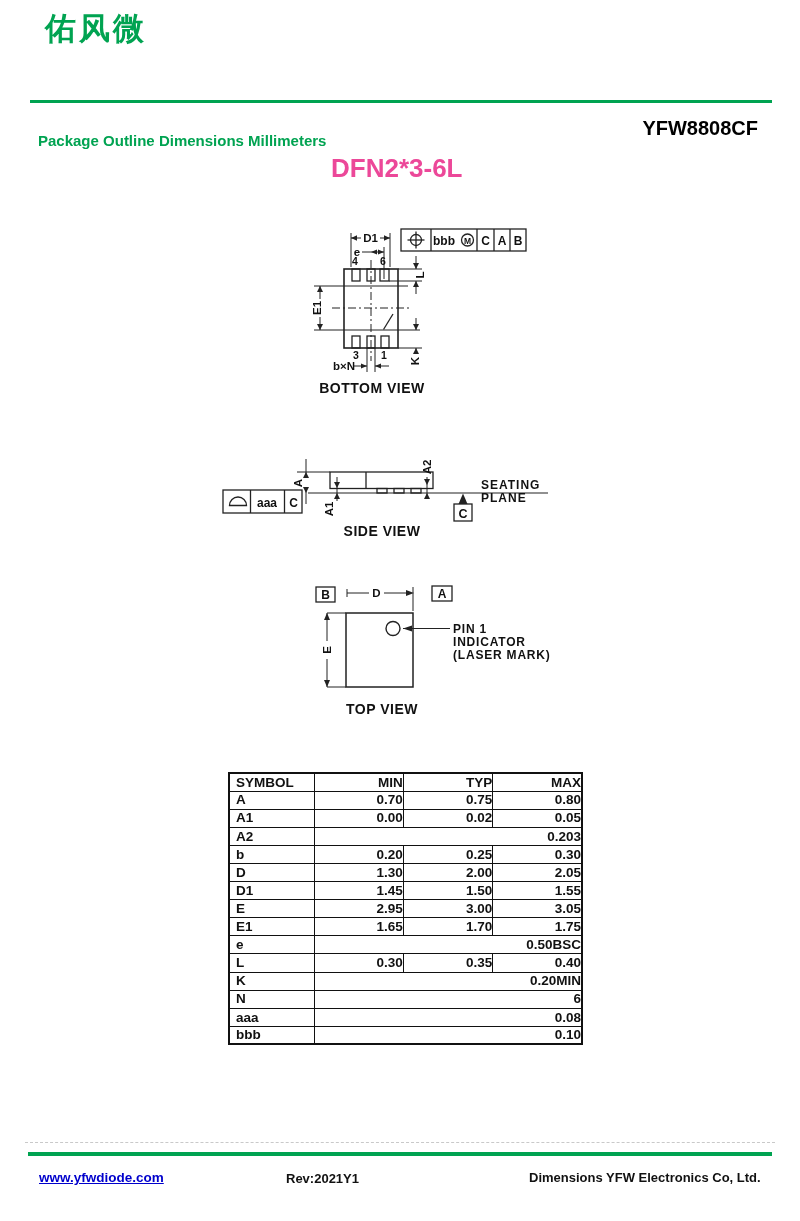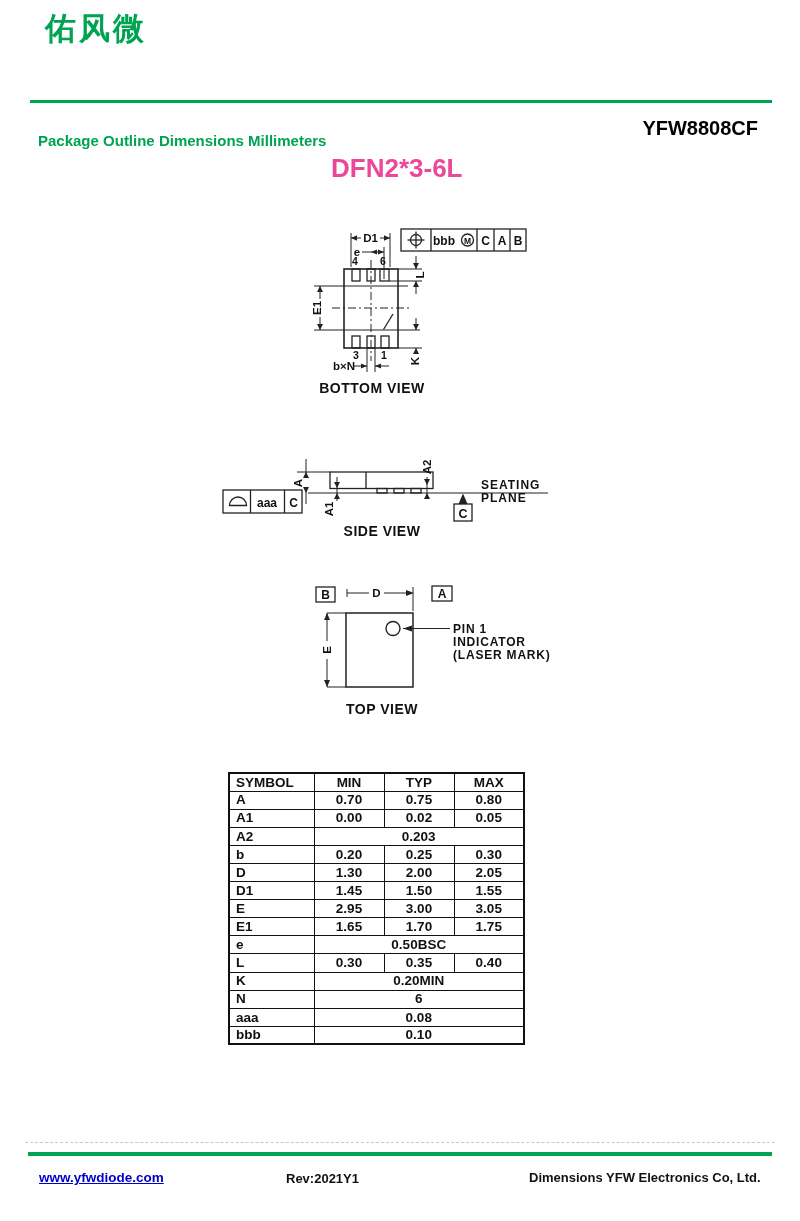--- a/index.html
+++ b/index.html
@@ -20,27 +20,27 @@
   .part-number { font-size:20px; font-weight:bold; color:#000;margin-top:44px; }
   .green-rule { background:#00a351; height:3px; }
   .subtitle { font-size:15px; font-weight:bold; color:#00a351;margin-top:28px; }
 
   .doc-title { font-size:26px; font-weight:bold; color:#ec4899; }
 
   
   svg text { font-family:"Liberation Sans", sans-serif; font-weight:bold; fill:#111; }
 
   
-  table.dim { border-collapse:collapse; table-layout:fixed; width:297px; }
+  table.dim { border-collapse:collapse; table-layout:fixed; width:355px; }
   table.dim td, table.dim th {
     border:1.6px solid #111; font-size:13.5px; font-weight:bold; color:#111;
     height:18.1px; padding:0; line-height:1; white-space:nowrap;
   }
   table.dim .sym { text-align:left; padding-left:6px; width:85px; }
-  table.dim .val { text-align:center; }
+  table.dim .val { text-align:right; }
   table.dim { border:2px solid #111; }
 
   
   .dash-rule { border-top:1.5px dashed #c9c9c9; }
   .footer-text { font-size:13px; font-weight:bold; color:#111; }
   .footer-link { font-size:13.5px; font-weight:bold; color:#0000cc; text-decoration:underline; }
 </style>
 </head>
 <body>
 

